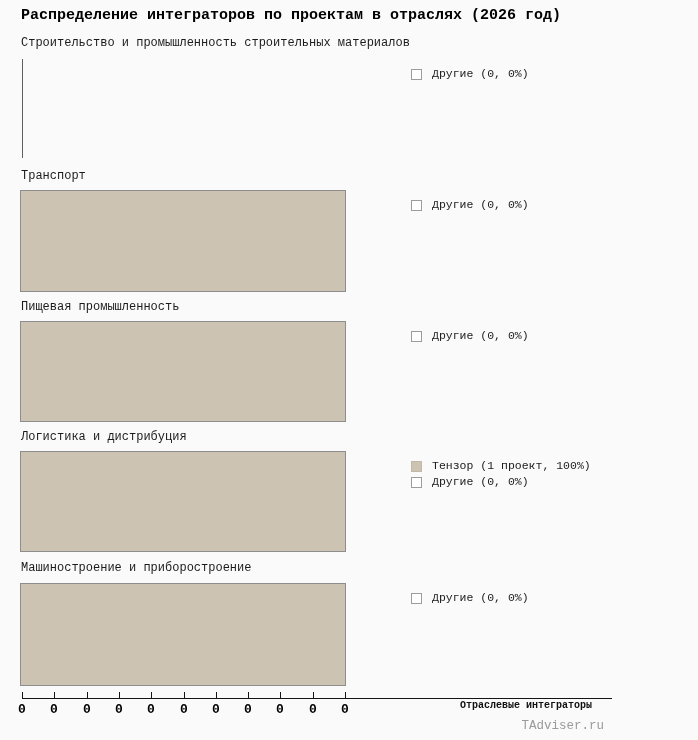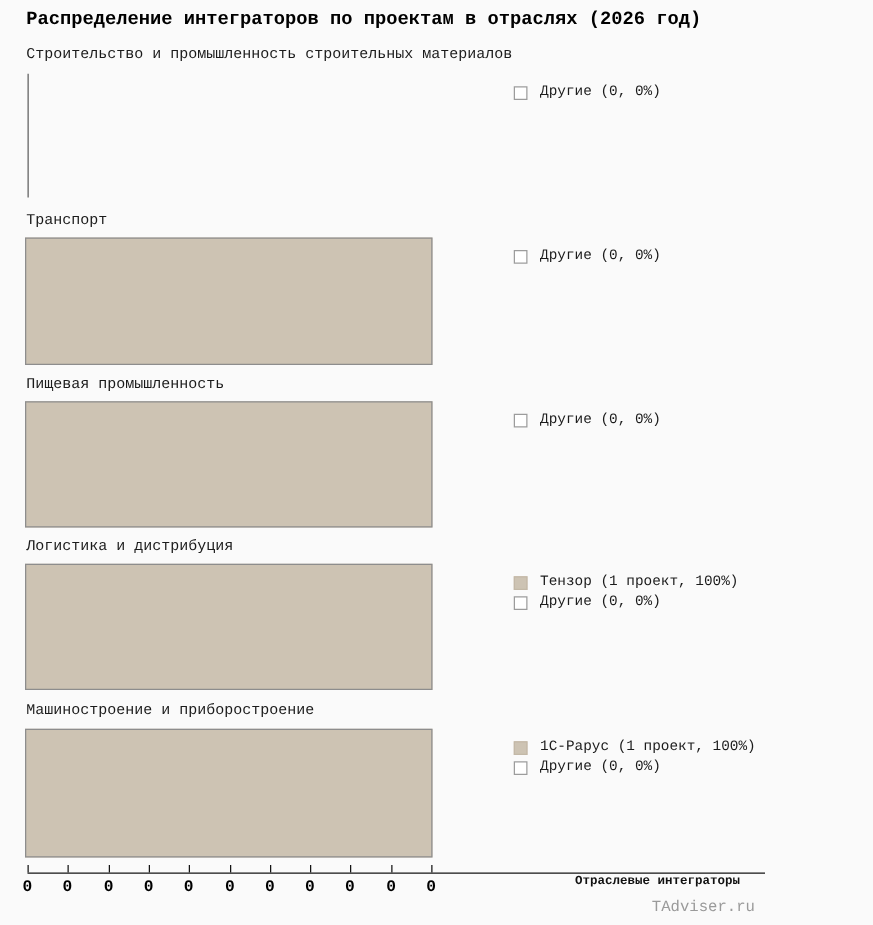--- a/index.html
+++ b/index.html
@@ -67,24 +67,20 @@
     <div class="lrow">
       <span class="sw empty"></span>
       <span class="ltext">Другие (0, 0%)</span>
     </div>
   </div>
 
   <div class="heading" style="top:561px;">Машиностроение и приборостроение</div>
   <div class="bar" style="top:583px; height:103px;"></div>
   <div class="legend" style="top:588px;">
     <div class="lrow">
-      <span class="sw filled"></span>
-      <span class="ltext">1С-Рарус (1 проект, 100%)</span>
-    </div>
-    <div class="lrow">
       <span class="sw empty"></span>
       <span class="ltext">Другие (0, 0%)</span>
     </div>
   </div>
 
   <div class="axisline"></div>
 
   <i class="tick" style="left:22px;"></i>
   <i class="tick" style="left:54px;"></i>
   <i class="tick" style="left:87px;"></i>

